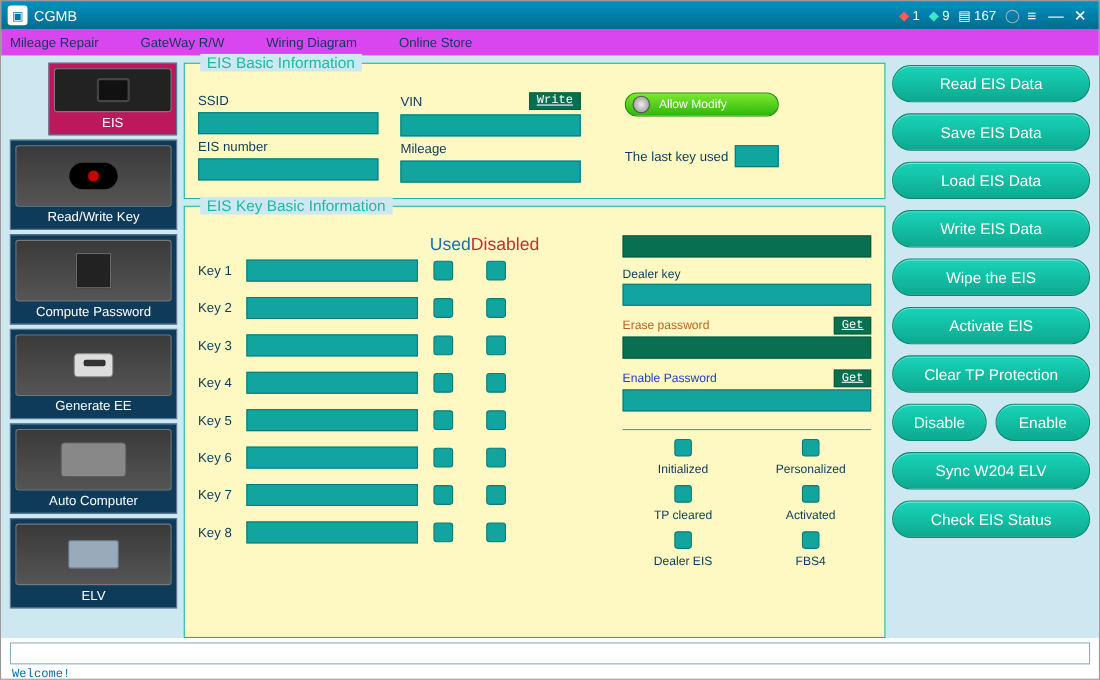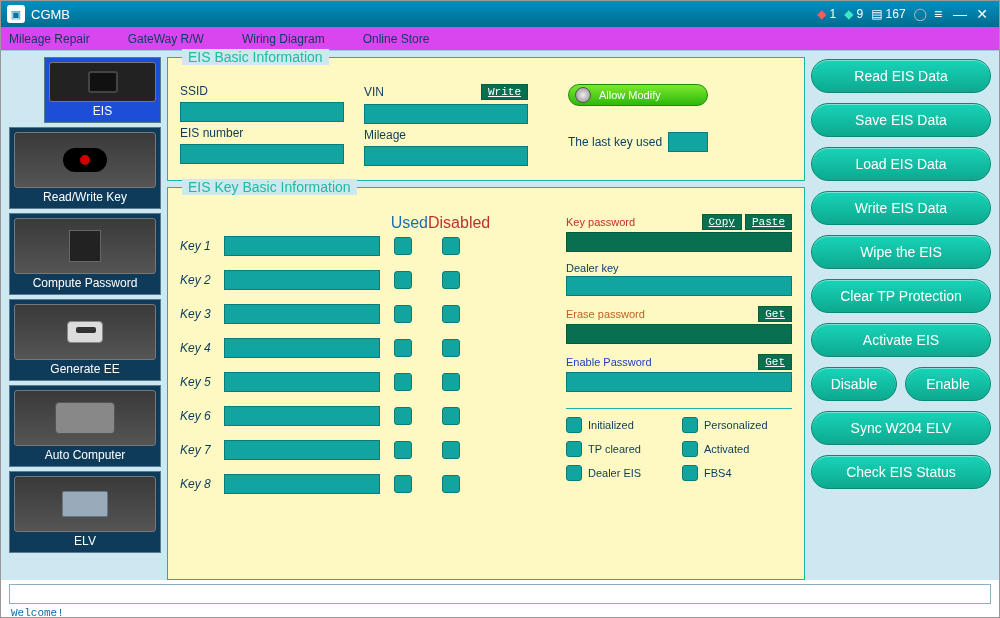--- a/index.html
+++ b/index.html
@@ -7,51 +7,51 @@
 .titlebar { height: 26px; background: linear-gradient(#0091c0, #006b8f); color: #fff; display: flex; align-items: center; padding: 0 6px; font-size: 13px; }
 .titlebar .ticon { width: 18px; height: 18px; margin-right: 6px; background: #fff; border-radius: 3px; display: flex; align-items: center; justify-content: center; font-size: 11px; color: #0077a5; }
 .titlebar .title { flex: 1; }
 .titlebar .stat { margin-left: 8px; font-size: 12px; display: flex; align-items: center; gap: 3px; }
 .titlebar .winbtn { width: 22px; text-align: center; font-size: 14px; cursor: pointer; }
 .menubar { height: 24px; background: #d946ef; display: flex; align-items: center; padding: 0 8px; font-size: 12px; color: #0a3b5a; gap: 38px; border-bottom: 1px solid #9fc8d8; }
 .menubar .mitem { cursor: pointer; }
 .main { display: flex; height: 529px; background: #cde8f0; padding: 6px 8px 0 8px; gap: 6px; }
 .sidebar { width: 152px; display: flex; flex-direction: column; gap: 4px; }
 .sbitem { background: #0e3b5a; color: #fff; font-size: 12px; text-align: center; padding-bottom: 4px; border: 1px solid #5a7a90; cursor: pointer; }
-.sbitem.active { background: #1d4ed8; margin-left: 35px; }
+.sbitem.active { background: #be185d; margin-left: 35px; }
 .sbitem .thumb { height: 56px; margin: 4px 4px 2px 4px; background: linear-gradient(#3a3a3a, #555); border: 1px solid #777; border-radius: 3px; display: flex; align-items: center; justify-content: center; }
 .sbitem.active .thumb { height: 40px; background: #222; }
 .center { flex: 1; display: flex; flex-direction: column; gap: 6px; }
 .panel { border: 1px solid #16b5a8; background: #fef9c3; position: relative; padding: 26px 12px 10px 12px; }
 .panel .legend { position: absolute; top: -1px; left: 14px; transform: translateY(-50%); background: #cde8f0; padding: 0 6px; color: #1fbaa0; font-size: 14px; font-weight: 400; }
 .basic { height: 124px; }
 .basic .row { display: flex; align-items: flex-start; gap: 20px; }
 .basic .col { display: flex; flex-direction: column; gap: 4px; font-size: 12px; font-family: "Courier New", monospace; color: #0a3b5a; }
 .basic .fld { width: 164px; height: 20px; background: #12a5a0; border: 1px solid #0c7c78; }
 .smbtn { background: #087050; color: #fff; font-family: "Courier New", monospace; font-size: 11px; border: 1px solid #0a5c40; padding: 1px 6px; cursor: pointer; text-decoration: underline; }
 .allow { background: linear-gradient(#7de82f, #2cb80a); border: 1px solid #1c8c05; border-radius: 12px; height: 22px; color: #fff; font-family: "Courier New", monospace; font-size: 11px; padding: 0 16px 0 6px; display: flex; align-items: center; cursor: pointer; }
 .allow .dot { width: 16px; height: 16px; border-radius: 50%; background: radial-gradient(#eee,#888); margin-right: 8px; border:1px solid #555;}
 .keypanel { flex: 1; display: flex; gap: 10px; }
 .keylist { flex: 1; }
 .keyhdr { display: flex; font-family: "Courier New", monospace; font-size: 16px; margin-bottom: 4px; text-align: right; }
 .keyhdr .hused { margin-left: 204px; width: 44px; color: #1a6fb0; }
 .keyhdr .hdis { width: 60px; color: #c03030; }
 .keyrow { display: flex; align-items: center; margin-bottom: 14px; font-family: "Courier New", monospace; font-size: 12px; color: #0a3b5a; }
-.keyrow .klbl { width: 44px; font-style: italic; }
+.keyrow .klbl { width: 44px; }
 .keyrow .kval { width: 156px; height: 20px; background: #12a5a0; border: 1px solid #0c7c78; }
 .keyrow .chk { width: 18px; height: 18px; background: #12a5a0; border: 1px solid #0c7c78; border-radius: 3px; margin-left: 14px; }
 .keyrow .chk:first-of-type { margin-left: 22px; }
 .keyrow .chk + .chk { margin-left: 30px; }
 .keyside { width: 226px; display: flex; flex-direction: column; gap: 4px; }
 .ksrow { font-family: "Courier New", monospace; font-size: 11px; color: #0a3b5a; }
 .ksrow .lblrow { display: flex; align-items: center; justify-content: space-between; margin-bottom: 2px; }
 .ksrow .val { width: 100%; height: 20px; background: #087050; border: 1px solid #065a3f; margin-bottom: 6px; }
 .ksrow .val.teal { background: #12a5a0; border-color: #0c7c78; }
 .flags { border-top: 1px solid #16b5a8; padding-top: 8px; margin-top: 6px; display: grid; grid-template-columns: 1fr 1fr; gap: 8px 6px; font-family: "Courier New", monospace; font-size: 11px; color: #0a3b5a; }
-.flag { display: flex; align-items: center; gap: 6px; }
+.flag { display: flex; align-items: center; gap: 6px; flex-direction: column; }
 .flag .fchk { width: 16px; height: 16px; background: #12a5a0; border: 1px solid #0c7c78; border-radius: 3px; }
 .rightcol { width: 180px; display: flex; flex-direction: column; gap: 10px; padding-top: 2px; }
 .bigbtn { background: linear-gradient(#18d4b8, #0da98f); border: 1px solid #0a8a74; color: #fff; font-size: 14px; height: 34px; border-radius: 17px; cursor: pointer; display: flex; align-items: center; justify-content: center; box-shadow: inset 0 1px 0 rgba(255,255,255,.4); }
 .btnrow { display: flex; gap: 8px; }
 .btnrow .bigbtn { flex: 1; }
 .inputbar { margin: 4px 8px 0 8px; height: 20px; background: #fff; border: 1px solid #8ab0c0; }
 .status { font-family: "Courier New", monospace; font-size: 11px; color: #0a6fb0; padding: 3px 10px; }
 .ecu-box { width:60px; height:32px; background:#888; border-radius:4px; border:1px solid #555; position:relative;}
 </style>
 </head>
@@ -215,24 +215,20 @@
           </div>
         <div class="keyrow">
             <span class="klbl">Key 8</span>
             <div class="kval"></div>
             <div class="chk"></div>
             <div class="chk"></div>
           </div>
       </div>
       <div class="keyside">
         <div class="ksrow">
-          <div class="lblrow">
-              <span style="color:#c03030">Key password</span>
-              <span><button class="smbtn">Copy</button> <button class="smbtn">Paste</button></span>
-            </div>
           <div class="val"></div>
         </div>
         <div class="ksrow">
           <div class="lblrow">
               <span>Dealer key</span>
             </div>
           <div class="val teal"></div>
         </div>
         <div class="ksrow">
           <div class="lblrow">
@@ -277,22 +273,22 @@
       </div>
     </div>
   </div>
 
   <div class="rightcol">
     <div class="bigbtn">Read  EIS Data</div>
     <div class="bigbtn">Save EIS Data</div>
     <div class="bigbtn">Load EIS Data</div>
     <div class="bigbtn">Write EIS Data</div>
     <div class="bigbtn">Wipe the EIS</div>
+    <div class="bigbtn">Activate EIS</div>
     <div class="bigbtn">Clear TP Protection</div>
-    <div class="bigbtn">Activate EIS</div>
     <div class="btnrow">
       <div class="bigbtn">Disable</div>
       <div class="bigbtn">Enable</div>
     </div>
     <div class="bigbtn">Sync W204 ELV</div>
     <div class="bigbtn">Check EIS Status</div>
   </div>
 </div>
 
 <div class="inputbar"></div>

